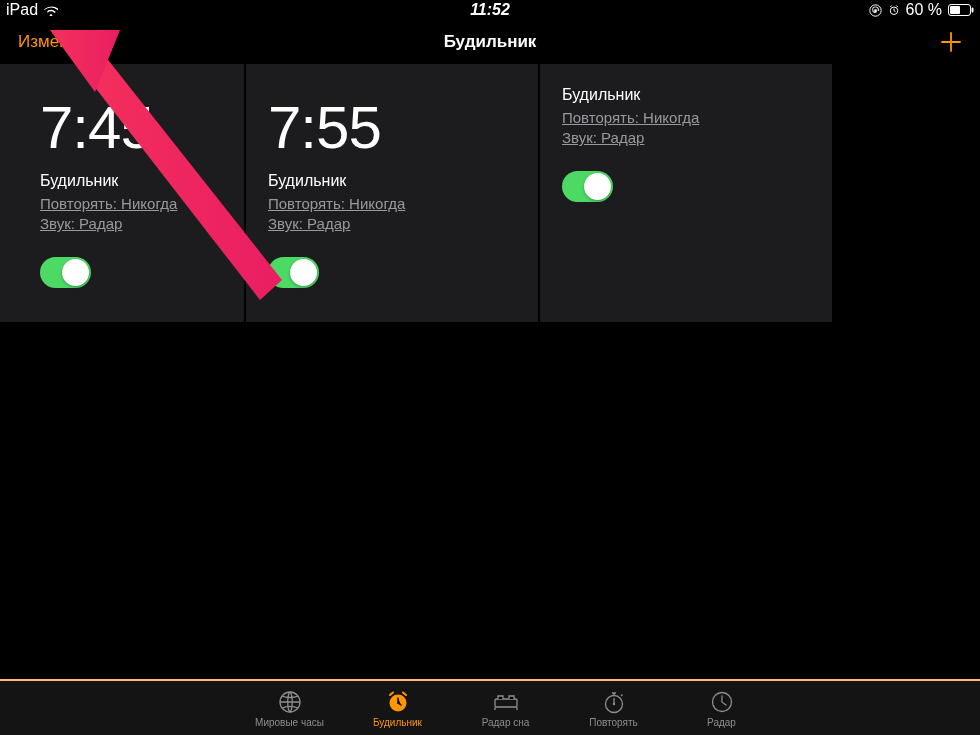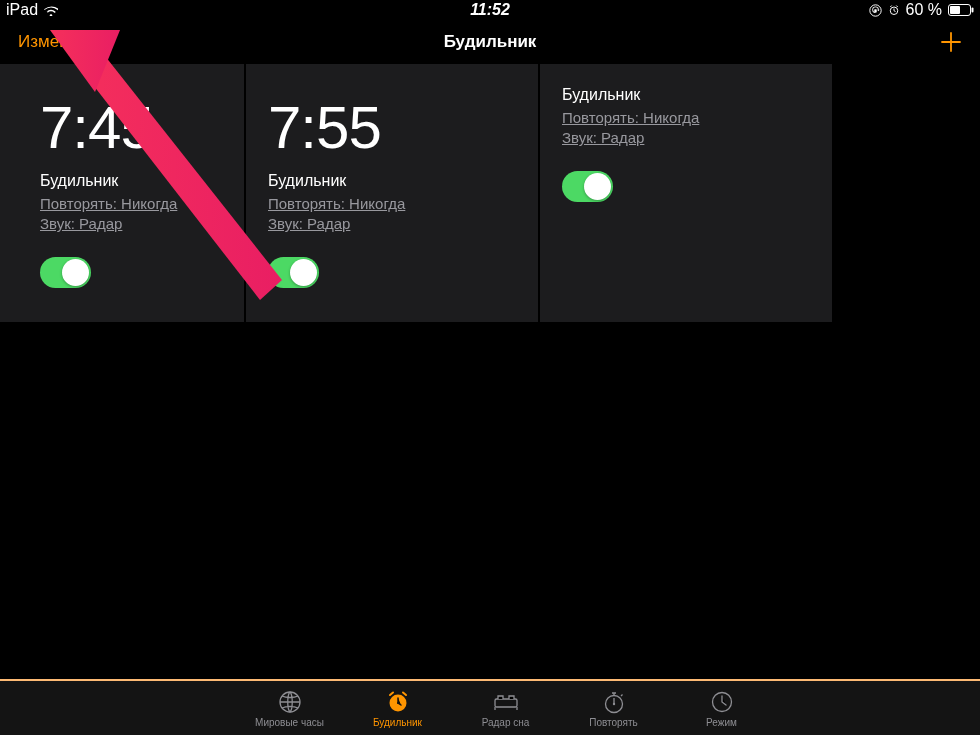--- a/index.html
+++ b/index.html
@@ -269,21 +269,21 @@
       </span>
       <span>Повторять</span>
     </div>
     <div class="tab">
       <span class="tab-icon">
         <svg width="24" height="24" viewBox="0 0 24 24">
             <circle cx="12" cy="12" r="9.5" fill="none" stroke="currentColor" stroke-width="1.3"></circle>
             <path stroke="currentColor" stroke-width="1.3" stroke-linecap="round" d="M12 6v6l4 3"></path>
           </svg>
       </span>
-      <span>Режим</span>
+      <span>Радар</span>
     </div>
   </div>
 </div>
 
 <svg class="arrow-overlay" width="980" height="735">
   <defs>
     <linearGradient id="arrGrad" x1="0" y1="0" x2="1" y2="0">
       <stop offset="0%" stop-color="#F5305B"></stop>
       <stop offset="100%" stop-color="#E91E63"></stop>
     </linearGradient>

